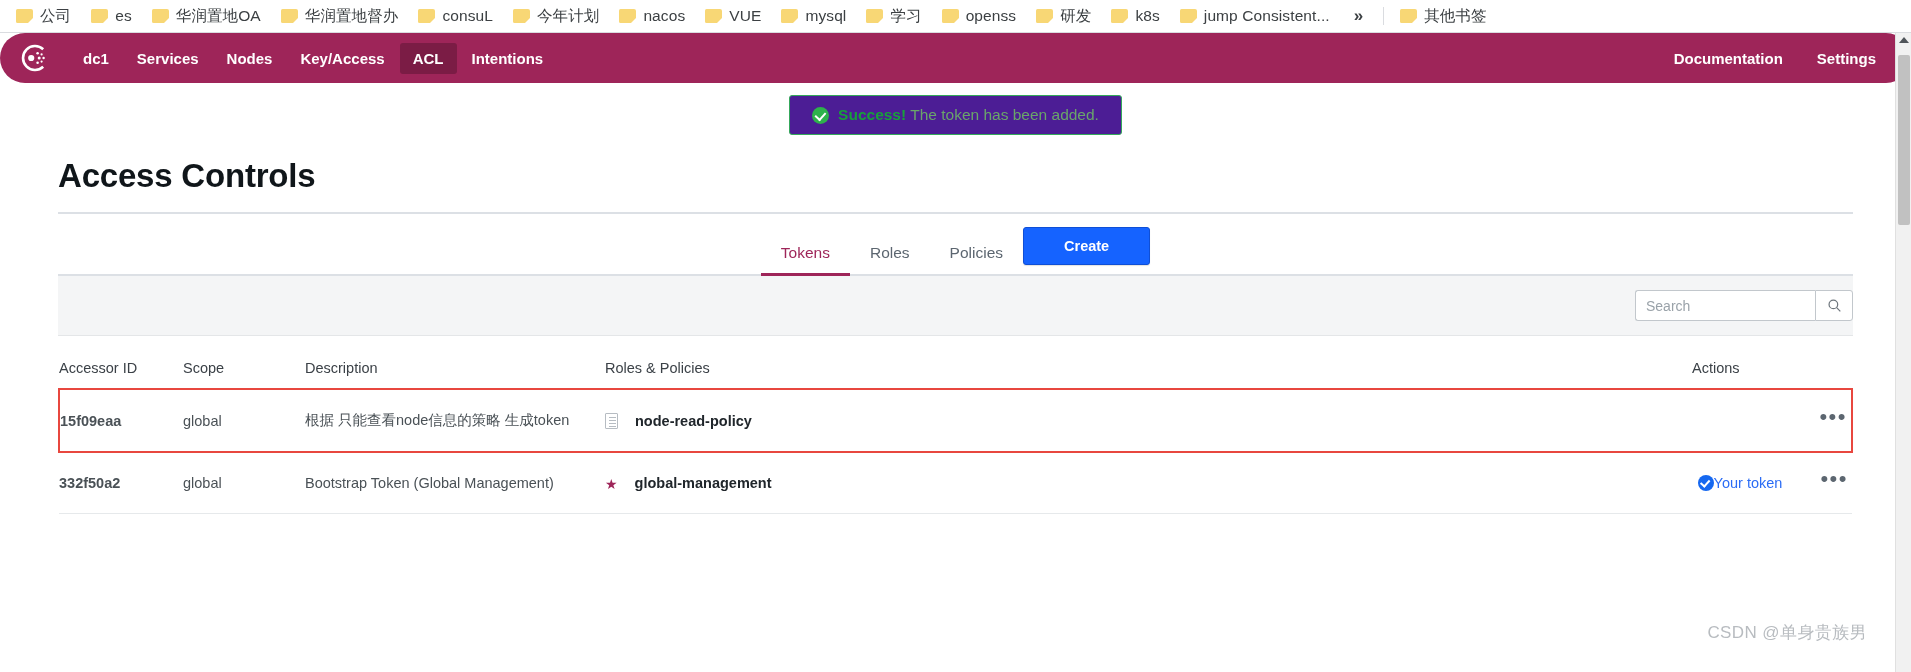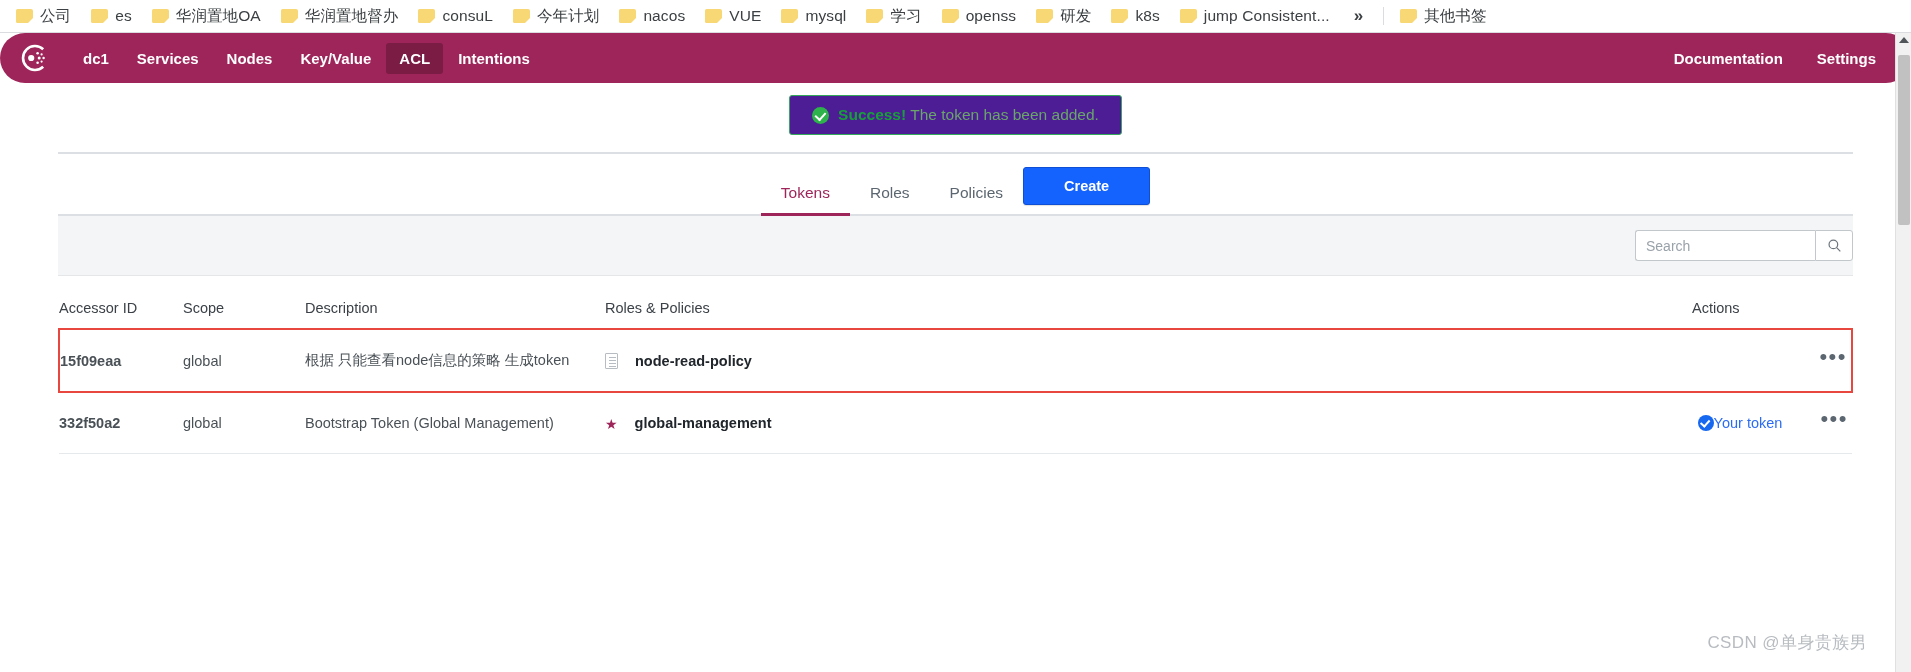--- a/index.html
+++ b/index.html
@@ -330,21 +330,21 @@
     letter-spacing: 1.5px;
     line-height: 10px;
     cursor: pointer;
     padding: 0 4px 8px 4px;
     user-select: none;
   }
 
   .watermark {
     position: absolute;
     right: 44px;
-    bottom: 18px;
+    bottom: 28px;
     color: #b8bcc0;
     font-size: 17px;
     letter-spacing: .4px;
   }
 
   
   .scrollbar {
     position: absolute;
     top: 33px; right: 0;
     width: 16px;
@@ -447,41 +447,42 @@
       <circle cx="19.6" cy="10.2" r="1.3" fill="#ffffff"></circle>
       <circle cx="19.6" cy="19.8" r="1.3" fill="#ffffff"></circle>
       <circle cx="23.6" cy="11.4" r="1.1" fill="#ffffff"></circle>
       <circle cx="23.6" cy="18.6" r="1.1" fill="#ffffff"></circle>
     </svg>
   </span>
   <div class="nav-items" id="nav-items">
       <div class="nav-item">dc1</div>
       <div class="nav-item">Services</div>
       <div class="nav-item">Nodes</div>
-      <div class="nav-item">Key/Value</div>
+      <div class="nav-item">Key/Access</div>
       <div class="nav-item active">ACL</div>
       <div class="nav-item">Intentions</div>
     </div>
   <div class="nav-right" id="nav-right">
       <div class="nav-item">Documentation</div>
       <div class="nav-item">Settings</div>
     </div>
 </div>
 
 <div class="page">
 
   <div class="notify-wrap">
     <div class="notification">
       <span class="check-badge"></span>
       <span><span class="notify-strong">Success!</span>
       <span>The token has been added.</span></span>
     </div>
   </div>
 
   <div class="content">
+    <h1 class="page-title">Access Controls</h1>
     <div class="title-rule"></div>
 
     <div class="tabs-row">
       <div class="tabs" id="tabs">
           <div class="tab active">Tokens</div>
           <div class="tab">Roles</div>
           <div class="tab">Policies</div>
         </div>
       <button class="create-btn">Create</button>
     </div>

